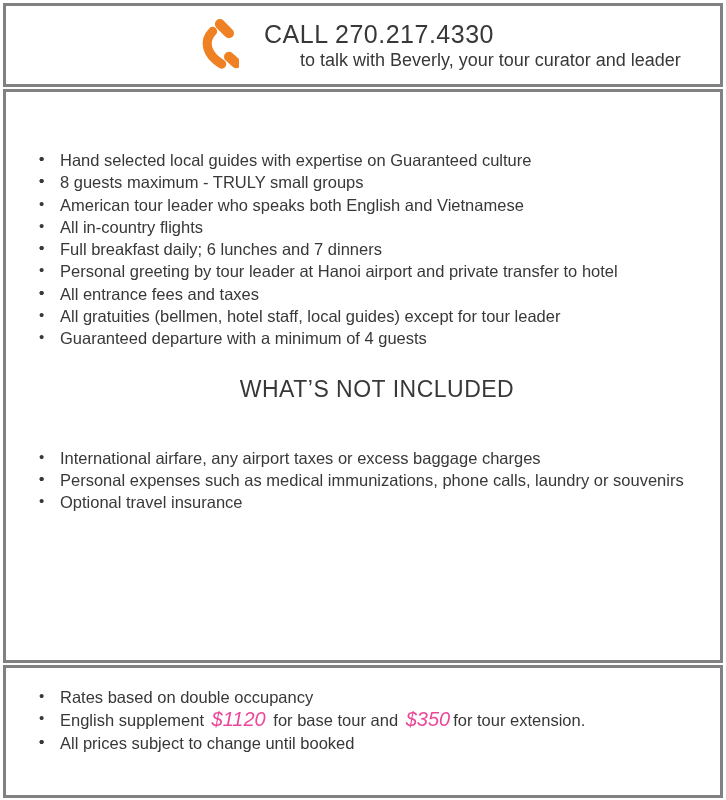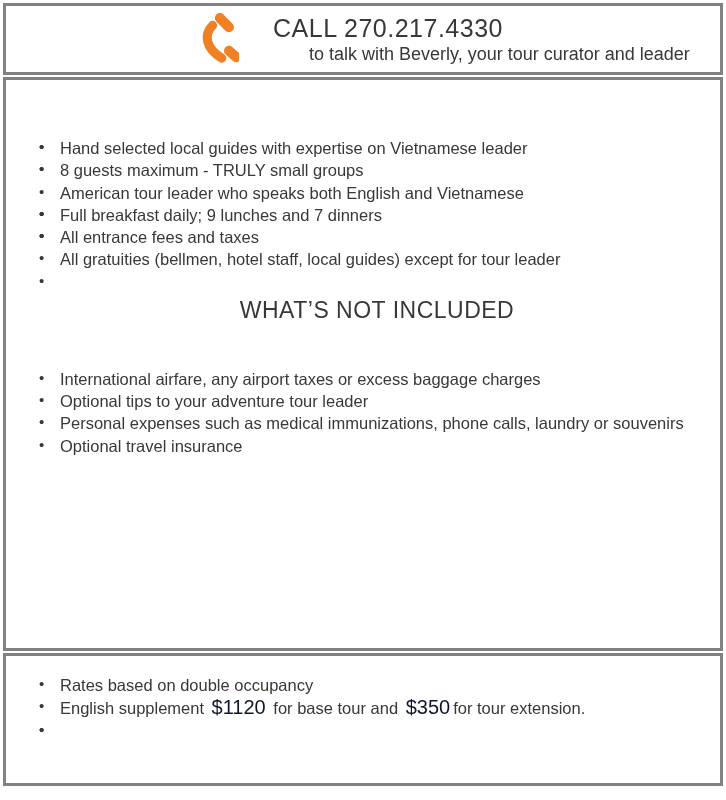--- a/index.html
+++ b/index.html
@@ -13,24 +13,24 @@
     overflow: hidden;
   }
   .box {
     margin: 0 3px;
     border: 3px solid #818181;
     background: #ffffff;
   }
   
   .box--call {
     margin-top: 3px;
-    height: 72px;
+    height: 84px;
     display: flex;
     align-items: center;
-    gap: 34px;
+    gap: 25px;
     padding-left: 193px;
   }
   .call-text { display: flex; flex-direction: column; }
   .call-title { font-size: 25px; line-height: 29px; letter-spacing: 0.5px; }
   .call-subtitle { font-size: 18px; line-height: 22px; margin-left: 36px; }
   .phone-svg { flex: 0 0 auto; }
   
   .box--main {
     margin-top: 2px;
     height: 574px;
@@ -62,23 +62,24 @@
     margin-left: 28px;
   }
   .blist--notinc { margin-top: 44px; }
   
   .box--rates {
     margin-top: 2px;
     height: 133px;
     padding-top: 18px;
   }
   .price {
-    color: #0f172a;
+    color: #ec4899;
     font-size: 20px;
     padding: 0 3px;
+    font-style: italic;
   }
 </style>
 </head>
 <body>
 
 <div class="box box--call">
   <svg class="phone-svg" width="40" height="52" viewBox="0 0 44 56" aria-hidden="true">
     <g stroke="#ef8124" fill="none" stroke-linecap="round">
       <path d="M15 13 C 5 23, 7 38, 25 49" stroke-width="10"></path>
       <line x1="23" y1="5" x2="33" y2="15" stroke-width="11"></line>
@@ -88,45 +89,45 @@
   <div class="call-text">
     <div class="call-title">CALL 270.217.4330</div>
     <div class="call-subtitle">to talk with Beverly, your tour curator and leader</div>
   </div>
 </div>
 
 <div class="box box--main">
 
   <ul class="blist">
     <li><span class="dot">•</span></li>
-    <li><span class="dot">•</span><span>Hand selected local guides with expertise on Vietnamese leader</span></li>
+    <li><span class="dot">•</span><span>Hand selected local guides with expertise on Guaranteed culture</span></li>
     <li><span class="dot">•</span></li>
     <li><span class="dot">•</span><span>8 guests maximum - TRULY small groups</span></li>
     <li><span class="dot">•</span><span>American tour leader who speaks both English and Vietnamese</span></li>
+    <li><span class="dot">•</span><span>All in-country flights</span></li>
     <li><span class="dot">•</span></li>
-    <li><span class="dot">•</span></li>
-    <li><span class="dot">•</span><span>Full breakfast daily; 9 lunches and 7 dinners</span></li>
-    <li><span class="dot">•</span></li>
+    <li><span class="dot">•</span><span>Full breakfast daily; 6 lunches and 7 dinners</span></li>
+    <li><span class="dot">•</span><span>Personal greeting by tour leader at Hanoi airport and private transfer to hotel</span></li>
     <li><span class="dot">•</span></li>
     <li><span class="dot">•</span><span>All entrance fees and taxes</span></li>
     <li><span class="dot">•</span><span>All gratuities (bellmen, hotel staff, local guides) except for tour leader</span></li>
-    <li><span class="dot">•</span></li>
+    <li><span class="dot">•</span><span>Guaranteed departure with a minimum of 4 guests</span></li>
   </ul>
 
   <h2 class="section-heading">WHAT’S NOT INCLUDED</h2>
 
   <ul class="blist blist--notinc">
     <li><span class="dot">•</span><span>International airfare, any airport taxes or excess baggage charges</span></li>
-    <li><span class="dot">•</span><span>Optional tips to your adventure tour leader</span></li>
+    <li><span class="dot">•</span></li>
     <li><span class="dot">•</span><span>Personal expenses such as medical immunizations, phone calls, laundry or souvenirs</span></li>
     <li><span class="dot">•</span><span>Optional travel insurance</span></li>
   </ul>
 
 </div>
 
 <div class="box box--rates">
   <ul class="blist">
     <li><span class="dot">•</span><span>Rates based on double occupancy</span></li>
     <li><span class="dot">•</span><span><span>English supplement </span><span class="price">$1120</span><span> for base tour and </span><span class="price">$350</span><span>for tour extension.</span></span></li>
     <li><span class="dot">•</span></li>
-    <li><span class="dot">•</span></li>
+    <li><span class="dot">•</span><span>All prices subject to change until booked</span></li>
   </ul>
 </div>
 
 </body></html>

